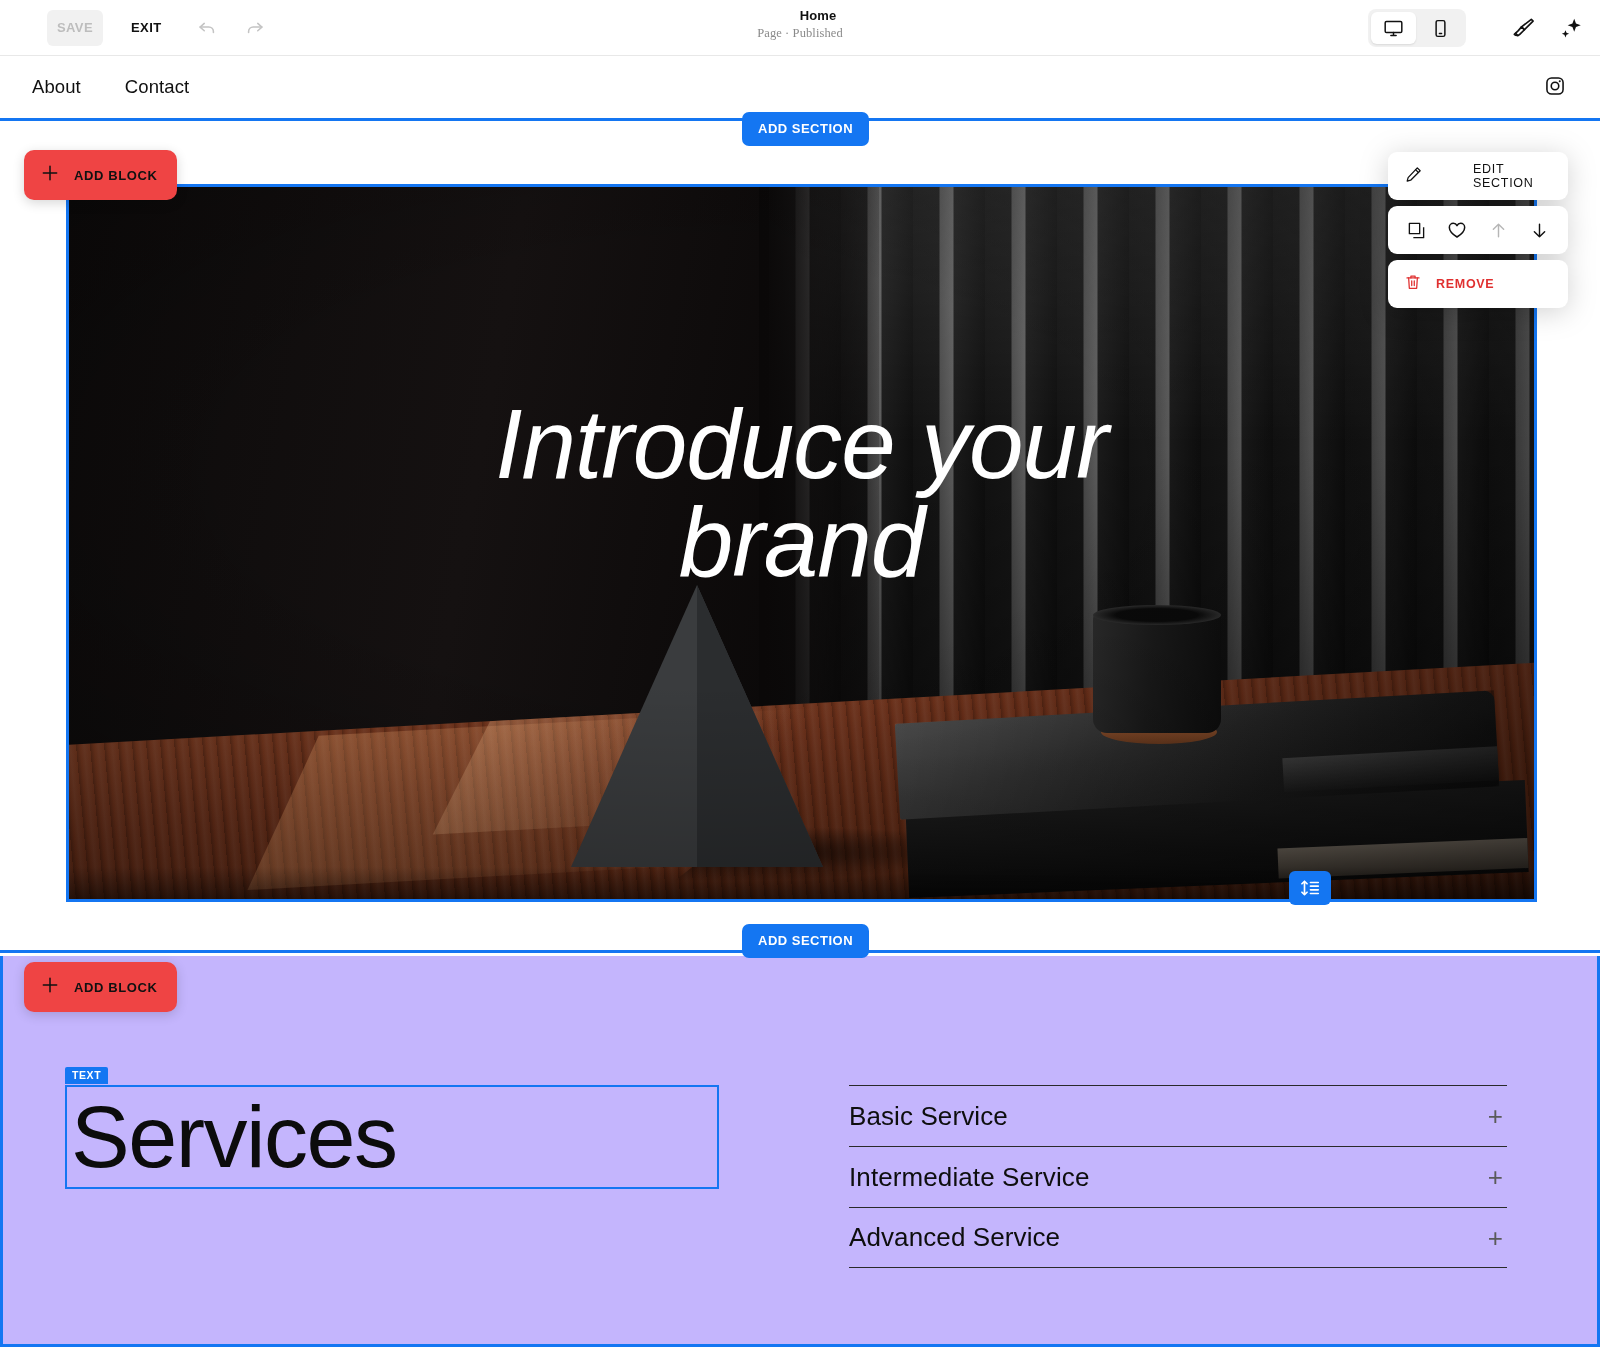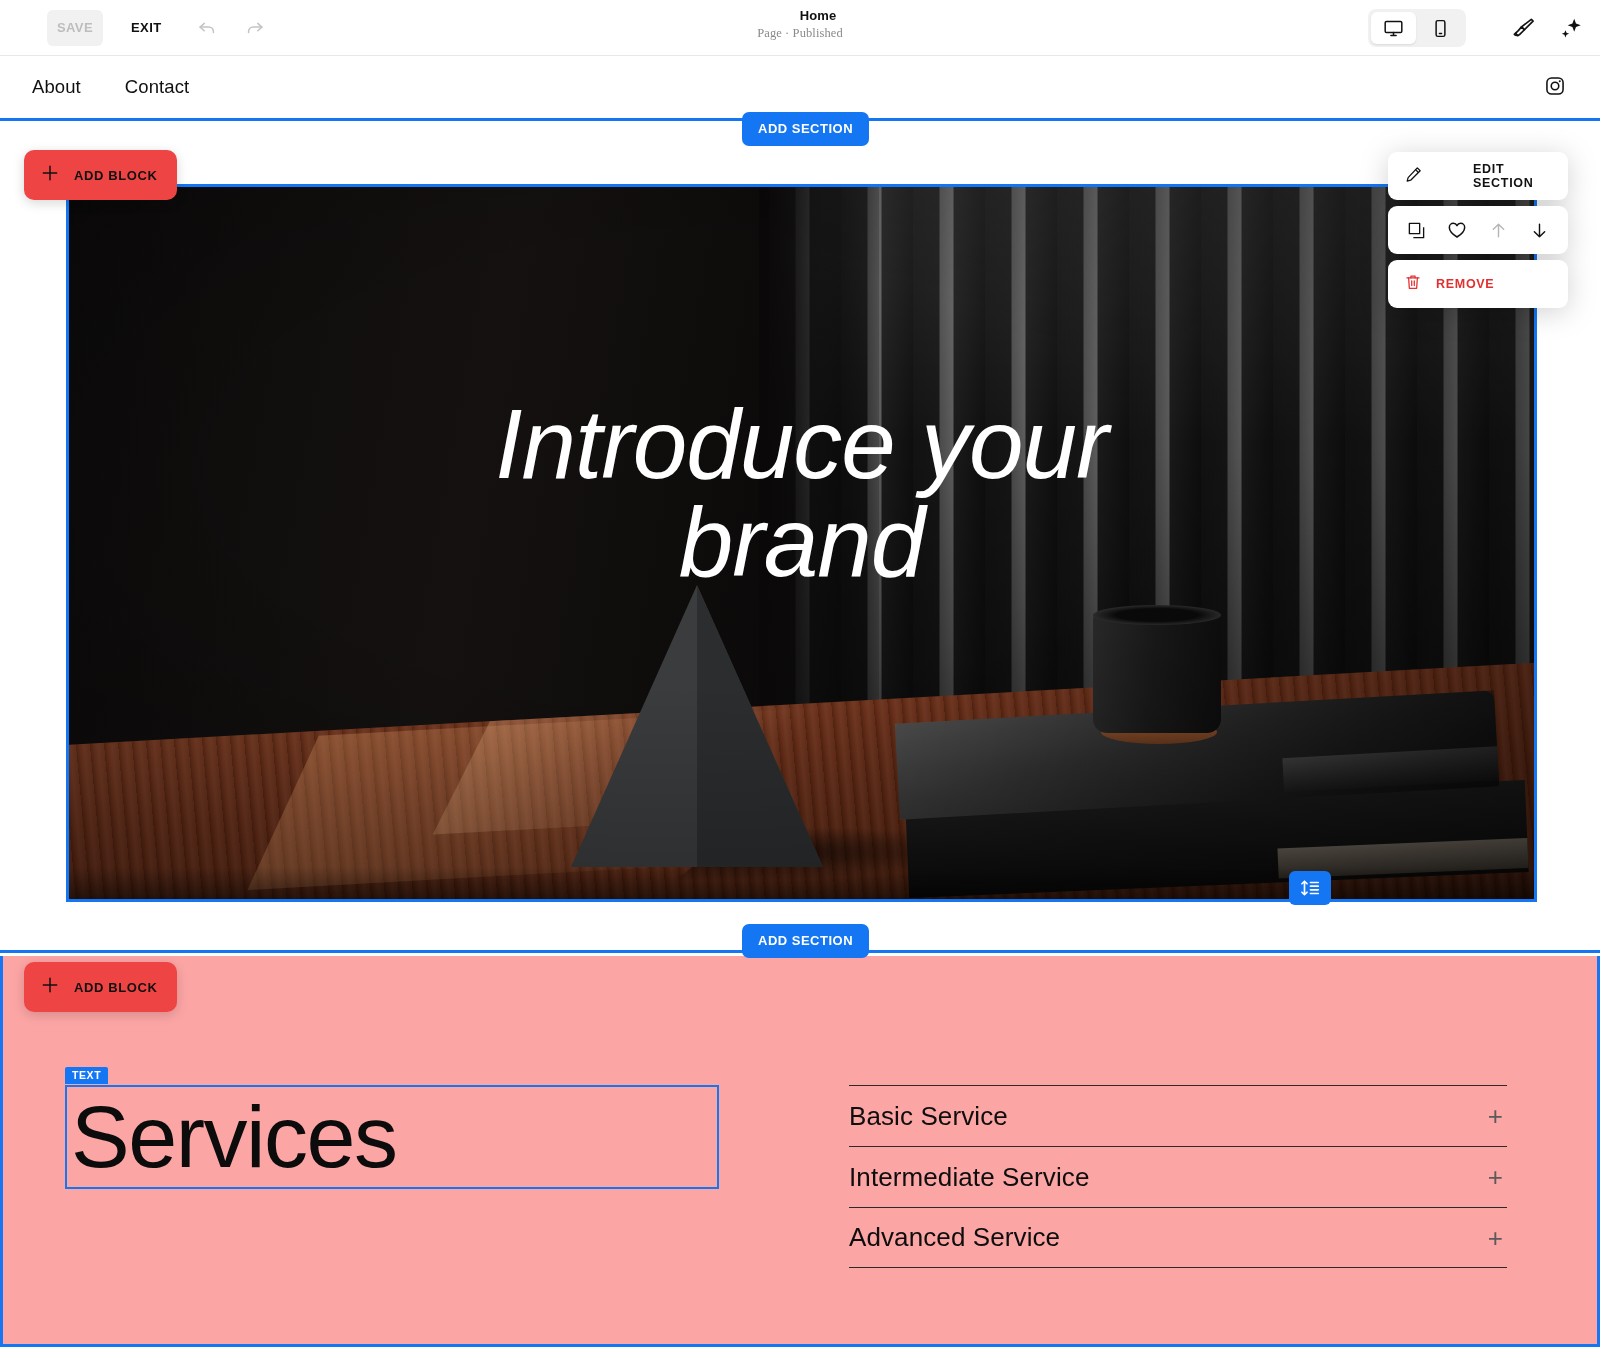--- a/index.html
+++ b/index.html
@@ -207,21 +207,21 @@
   .hero-title {
     position: absolute; left: 0; right: 0; top: 208px;
     text-align: center; color: #fff;
     font-size: 98px; line-height: 1.0; font-weight: 300;
     letter-spacing: -1px; white-space: pre-line;
   }
 
   
   .section2 {
     position: absolute; top: 956px; left: 0; width: 1600px; height: 391px;
-    background: #fca5a5; border-bottom: 3px solid #1476f2;
+    background: #c4b5fd; border-bottom: 3px solid #1476f2;
     border-left: 3px solid #1476f2; border-right: 3px solid #1476f2;
   }
   .services-wrap {
     position: absolute; top: 129px; left: 0; width: 1594px;
     display: flex; align-items: flex-start;
   }
   .svc-left { position: relative; margin-left: 62px; width: 654px; }
   .text-badge {
     position: absolute; left: 0; top: -18px;
     background: #1476f2; color: #fff; font-size: 10.5px; font-weight: 700;
@@ -266,21 +266,21 @@
   #addblock-1 { left: 24px; top: 150px; }
   #addblock-2 { left: 24px; top: 962px; }
 
   .section-tools {
     position: absolute; right: 32px; top: 152px; width: 180px;
     display: flex; flex-direction: column; gap: 6px;
     filter: drop-shadow(0 4px 14px rgba(0,0,0,.18));
   }
   .st-card { background: #fff; border-radius: 9px; }
   .st-edit { display: flex; align-items: center; gap: 14px; height: 48px; padding: 0 16px; cursor: pointer; }
-  .st-edit .st-label { font-size: 12.5px; font-weight: 700; letter-spacing: .7px; color: #111; padding-left: 36px; }
+  .st-edit .st-label { font-size: 12.5px; font-weight: 400; letter-spacing: .7px; color: #111; padding-left: 36px; }
   .st-icons { display: flex; align-items: center; justify-content: space-between; height: 48px; padding: 0 16px; }
   .st-icons .icon-btn { width: 24px; height: 24px; }
   .st-remove { display: flex; align-items: center; gap: 14px; height: 48px; padding: 0 16px; cursor: pointer; }
   .st-remove .st-label { font-size: 12.5px; font-weight: 700; letter-spacing: .7px; color: #e03030; }
 
   .resize-handle {
     position: absolute; left: 1289px; top: 871px;
     width: 42px; height: 34px; background: #1476f2; border-radius: 6px;
     display: flex; align-items: center; justify-content: center; cursor: ns-resize;
   }

